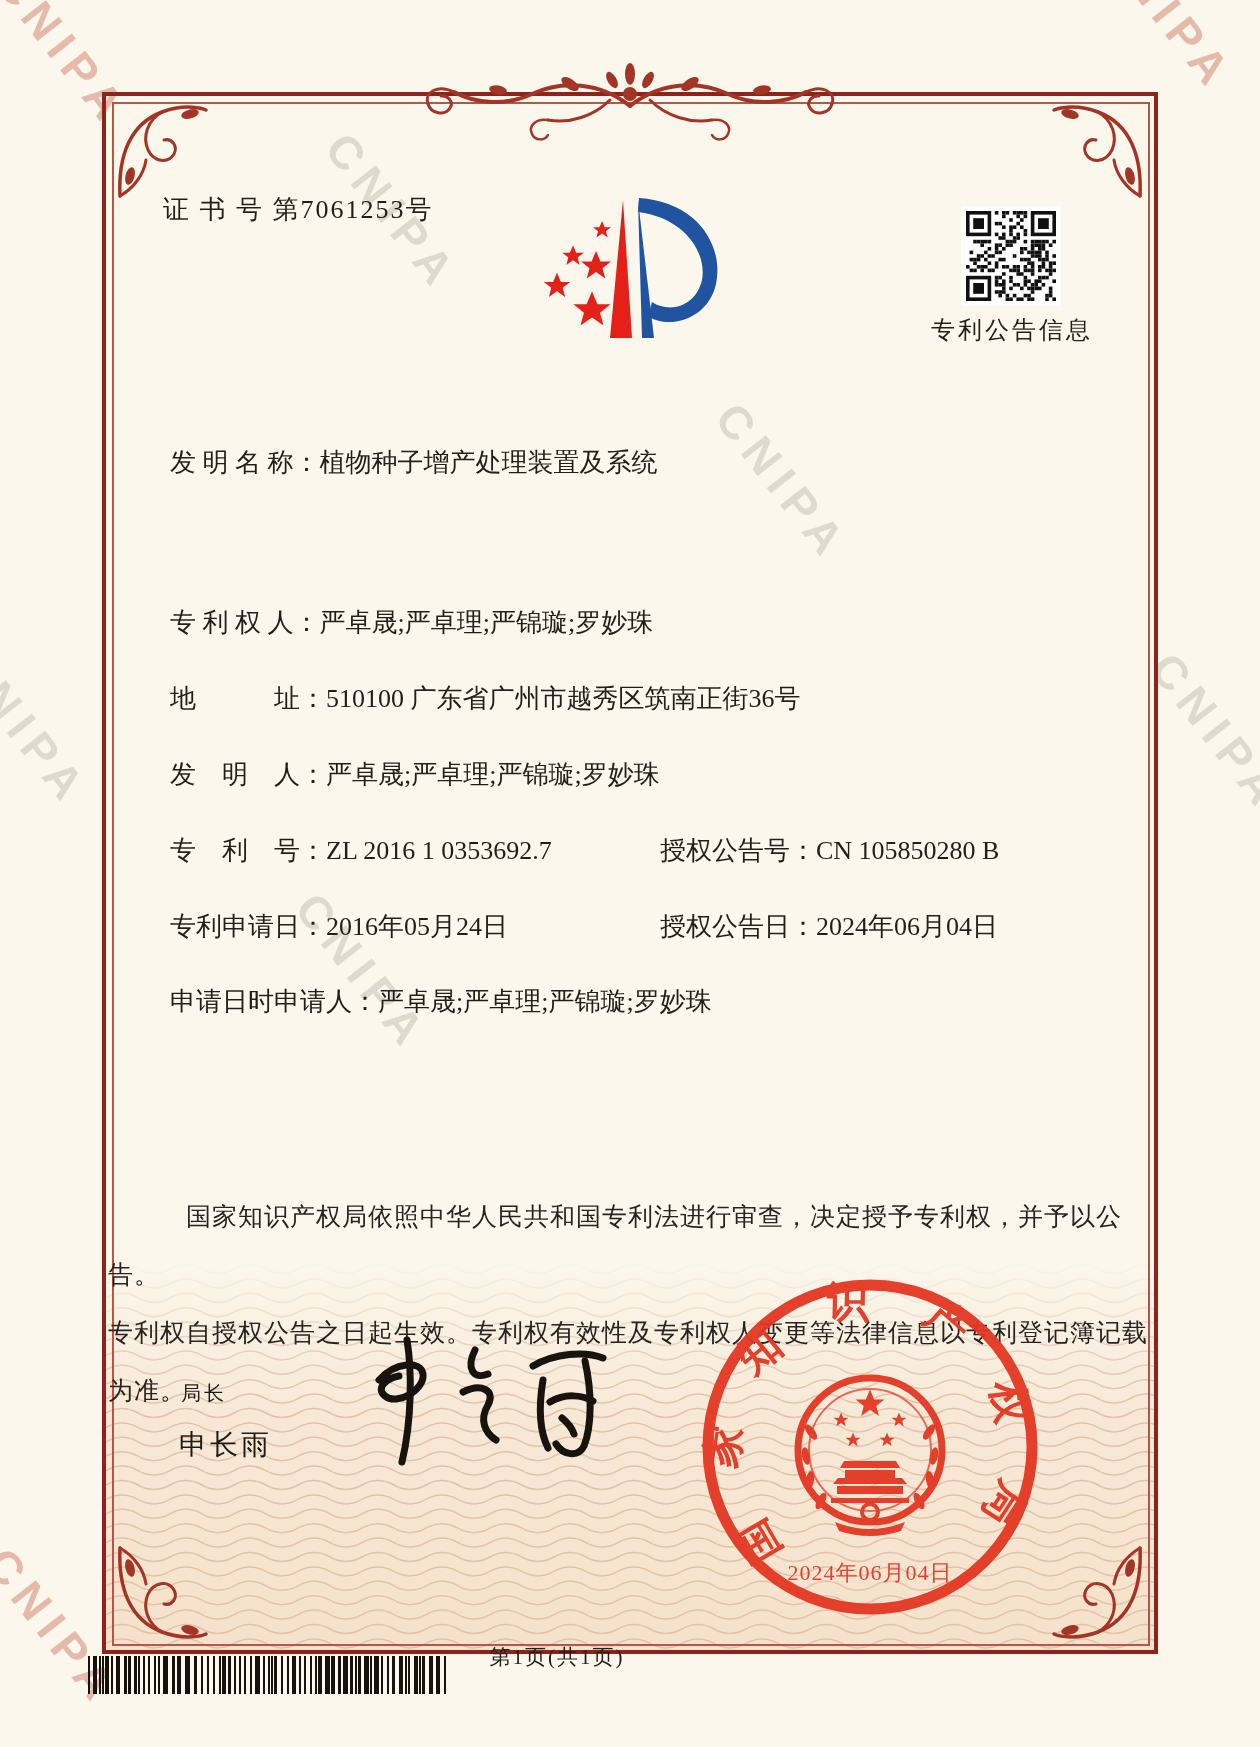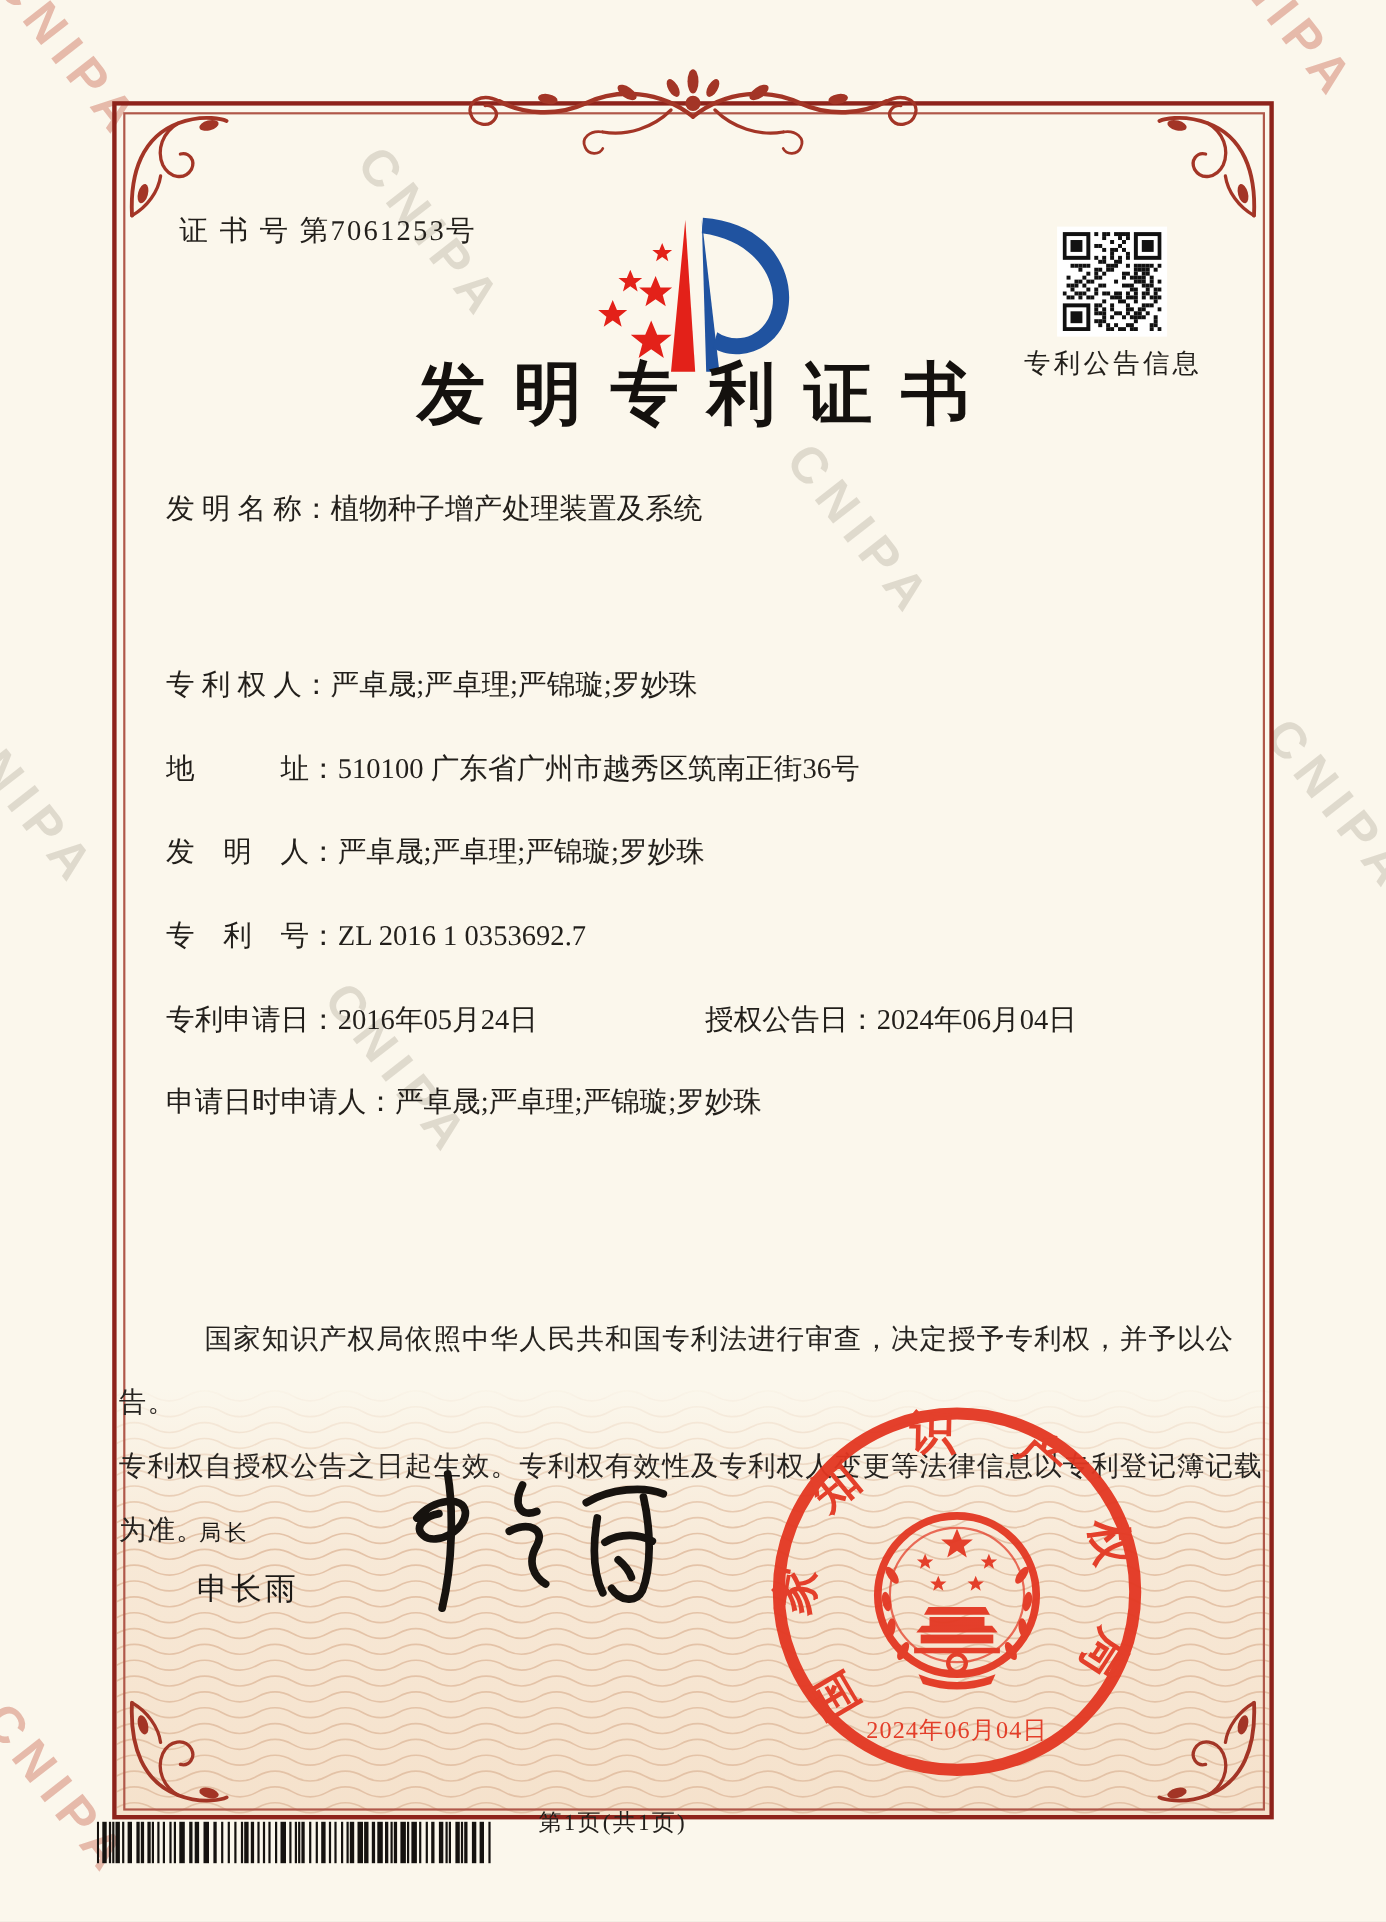--- a/index.html
+++ b/index.html
@@ -26,21 +26,21 @@
   
   .cert-no{position:absolute;left:163px;top:192px;font-size:26px;letter-spacing:2px;z-index:3;}
   .logo{position:absolute;left:540px;top:162px;z-index:3;}
   .qr-box{position:absolute;left:961px;top:206px;width:100px;height:100px;background:#fff;z-index:3;
           display:flex;align-items:center;justify-content:center;}
   .qr-label{position:absolute;left:926px;top:314px;width:172px;text-align:center;
             font-size:24px;letter-spacing:3px;z-index:3;}
   .title{position:absolute;left:0;top:316px;width:100%;text-align:center;z-index:3;
          font-size:62px;font-weight:bold;letter-spacing:26px;text-indent:26px;color:#14110e;}
   
-  .row{position:absolute;left:151px;width:940px;font-size:26px;white-space:nowrap;z-index:3;}
+  .row{position:absolute;left:170px;width:940px;font-size:26px;white-space:nowrap;z-index:3;}
   .row .col2{position:absolute;left:490px;top:0;}
   
   .legal{position:absolute;left:108px;top:1190px;width:1046px;z-index:3;
          font-size:25px;line-height:58px;letter-spacing:1px;color:#262320;font-family:Liberation Mono, monospace;}
   .legal .l1{text-indent:78px;}
   
   .officer-title{position:absolute;left:181px;top:1380px;z-index:3;
      font-family:"Liberation Sans","DejaVu Sans",sans-serif;font-size:20px;letter-spacing:3px;color:#1d1a17;}
   .officer-name{position:absolute;left:179px;top:1426px;z-index:3;
      font-family:"Liberation Sans","DejaVu Sans",sans-serif;font-size:28px;letter-spacing:3px;color:#1d1a17;}
@@ -362,36 +362,36 @@
         <rect x="64.8" y="0" width="25.2" height="25.2" fill="#111"></rect>
     <rect x="68.4" y="3.6" width="18" height="18" fill="#fff"></rect>
     <rect x="72" y="7.2" width="10.8" height="10.8" fill="#111"></rect>
         <rect x="0" y="64.8" width="25.2" height="25.2" fill="#111"></rect>
     <rect x="3.6" y="68.4" width="18" height="18" fill="#fff"></rect>
     <rect x="7.2" y="72" width="10.8" height="10.8" fill="#111"></rect>
       </svg>
   </div>
   <div class="qr-label">专利公告信息</div>
 
-  <div class="title">发明专利证书</div>
 
   <div class="row" style="top:445px">
     <span>发 明 名 称：</span><span>植物种子增产处理装置及系统</span>
   </div>
   <div class="row" style="top:605px">
     <span>专 利 权 人：</span><span>严卓晟;严卓理;严锦璇;罗妙珠</span>
   </div>
   <div class="row" style="top:681px">
     <span>地　　　址：</span><span>510100 广东省广州市越秀区筑南正街36号</span>
   </div>
   <div class="row" style="top:757px">
     <span>发　明　人：</span><span>严卓晟;严卓理;严锦璇;罗妙珠</span>
   </div>
   <div class="row" style="top:833px">
     <span>专　利　号：</span><span>ZL 2016 1 0353692.7</span>
+    <span class="col2"><span>授权公告号：</span><span>CN 105850280 B</span></span>
   </div>
   <div class="row" style="top:909px">
     <span>专利申请日：</span><span>2016年05月24日</span>
     <span class="col2"><span>授权公告日：</span><span>2024年06月04日</span></span>
   </div>
   <div class="row" style="top:984px">
     <span>申请日时申请人：</span><span>严卓晟;严卓理;严锦璇;罗妙珠</span>
   </div>
 
   <div class="legal">

